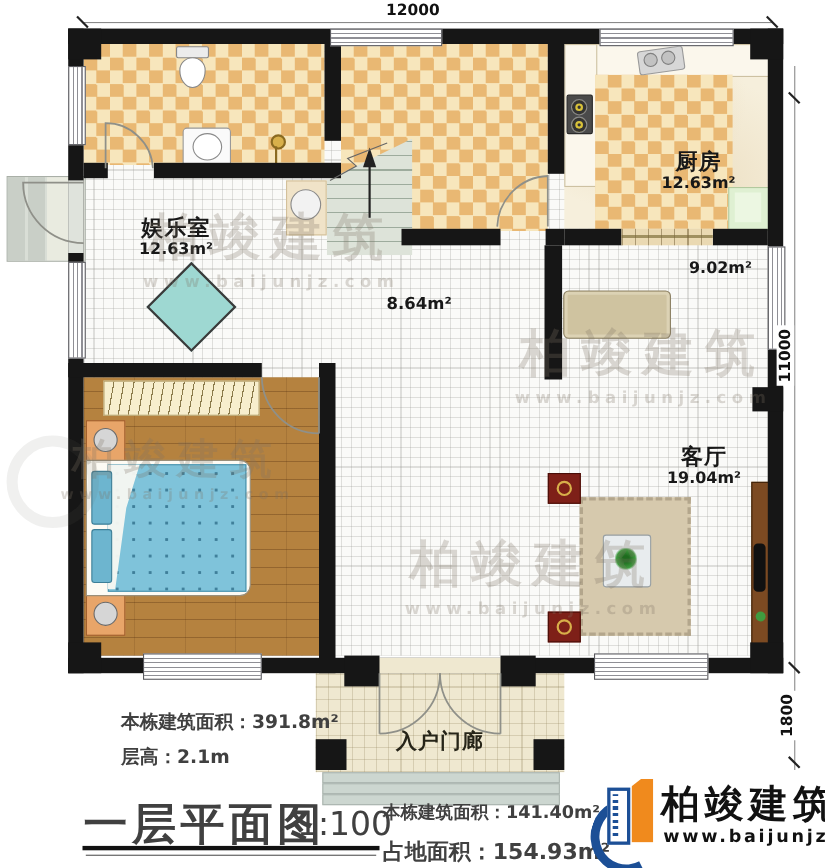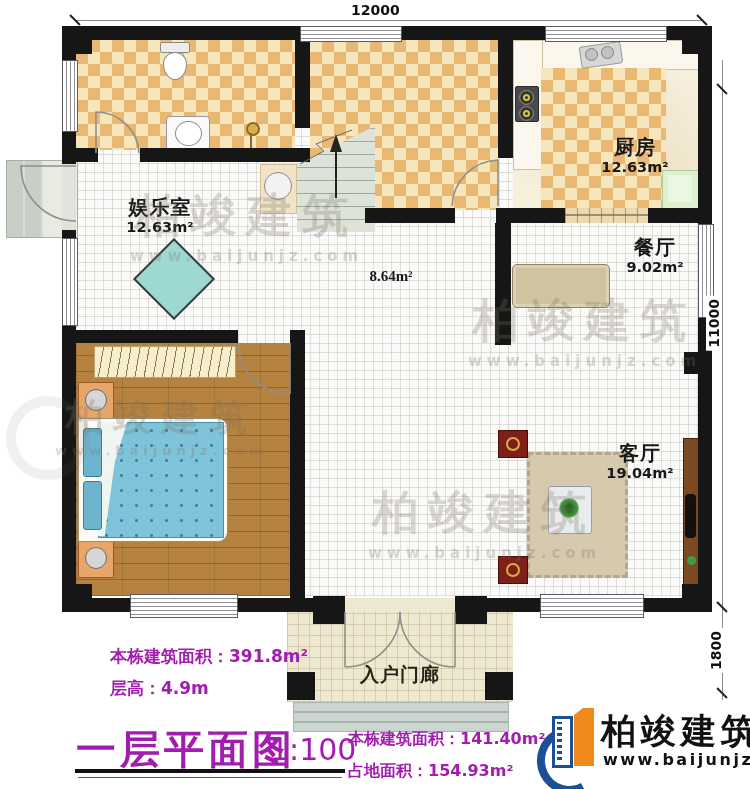--- a/index.html
+++ b/index.html
@@ -29,21 +29,21 @@
   .win-v{position:absolute;background:#fff;border:1px solid #5a5a5f;z-index:25;
     background-image:repeating-linear-gradient(90deg,transparent 0 3px,#8f8f95 3px 4px);}
   .gap{position:absolute;z-index:25;}
   .rlabel{position:absolute;text-align:center;color:#181818;z-index:30;line-height:1.15;}
   .rname{font-size:20px;font-weight:800;letter-spacing:1px;white-space:nowrap;}
   .rarea{font-size:14.5px;font-weight:700;white-space:nowrap;}
   .dimtext{position:absolute;font-size:14px;font-weight:600;color:#111;z-index:30;background:#fff;padding:0 3px;}
   .vdim{writing-mode:vertical-rl;transform:rotate(180deg);}
   .dimline{position:absolute;background:#8a8a8a;z-index:3;}
   .tick{position:absolute;width:14px;height:2px;background:#222;transform:rotate(45deg);z-index:4;}
-  .note{position:absolute;color:#a21caf;font-size:17px;font-weight:600;white-space:nowrap;z-index:30;}
+  .note{position:absolute;color:#404040;font-size:17px;font-weight:600;white-space:nowrap;z-index:30;}
   .wm{position:absolute;color:rgba(125,115,100,.27);text-align:center;pointer-events:none;z-index:40;}
   .wm-name{font-size:46px;font-weight:900;letter-spacing:10px;white-space:nowrap;}
   .wm-url{font-size:15px;font-weight:800;letter-spacing:5px;white-space:nowrap;}
   .wm-sm .wm-name{font-size:38px;}
   .wm-sm .wm-url{font-size:13px;}
   svg.overlay{position:absolute;left:0;top:0;z-index:26;}
   .sofa{position:absolute;background:#efeadc;border:1.5px solid #8f8a7c;border-radius:8px;}
   .pillow{position:absolute;background:#3a3a3a;border-radius:3px;}
   .chair{position:absolute;background:#a84a1f;border:1.5px solid #3a1505;border-radius:4px;}
   .mchair{position:absolute;background:#d6c9ae;border:1.5px solid #57504a;border-radius:6px;}
@@ -195,27 +195,26 @@
 
   <div class="rlabel" style="left:580px;top:136px;width:110px;">
     <div class="rname">厨房</div>
     <div class="rarea">12.63m²</div>
   </div>
   <div class="rlabel" style="left:110px;top:196px;width:100px;">
     <div class="rname">娱乐室</div>
     <div class="rarea">12.63m²</div>
   </div>
   <div class="rlabel" style="left:600px;top:236px;width:110px;">
-    <div class="rname">餐厅</div>
     <div class="rarea">9.02m²</div>
   </div>
-  <div class="rlabel" style="left:346px;top:268px;width:90px;font-family:Liberation Serif, serif;">
+  <div class="rlabel" style="left:336px;top:268px;width:90px;">
     <div class="rarea" style="font-size:15px;">8.64m²</div>
   </div>
-  <div class="rlabel" style="left:590px;top:442px;width:100px;">
+  <div class="rlabel" style="left:590px;top:404px;width:100px;">
     <div class="rname">客厅</div>
     <div class="rarea">19.04m²</div>
   </div>
   <div class="rlabel" style="left:345px;top:664px;width:110px;">
     <div class="rname" style="font-size:19px;color:#262418;">入户门廊</div>
   </div>
 
   <div class="wm" style="left:130px;top:185px;">
     <div class="wm-name">柏竣建筑</div>
     <div class="wm-url">www.baijunjz.com</div>
@@ -228,25 +227,25 @@
     <div class="wm-name">柏竣建筑</div>
     <div class="wm-url">www.baijunjz.com</div>
   </div>
   <div class="wm" style="left:368px;top:482px;">
     <div class="wm-name">柏竣建筑</div>
     <div class="wm-url">www.baijunjz.com</div>
   </div>
   <div style="position:absolute;left:6px;top:396px;width:64px;height:64px;border:10px solid rgba(110,105,95,.10);border-radius:50%;z-index:40;"></div>
 
   <div class="note" style="left:110px;top:645px;">本栋建筑面积：391.8m²</div>
-  <div class="note" style="left:110px;top:677px;">层高：4.9m</div>
+  <div class="note" style="left:110px;top:677px;">层高：2.1m</div>
   <div class="note" style="left:76px;top:722px;font-size:40px;font-weight:900;letter-spacing:4px;">一层平面图</div>
   <div class="note" style="left:270px;top:732px;font-size:30px;font-weight:400;">1:100</div>
   <div class="note" style="left:348px;top:729px;font-size:16px;">本栋建筑面积：141.40m²</div>
-  <div class="note" style="left:348px;top:761px;font-size:16px;text-align:right;">占地面积：154.93m²</div>
+  <div class="note" style="left:348px;top:761px;font-size:20px;text-align:right;">占地面积：154.93m²</div>
   <div style="position:absolute;left:75px;top:769px;width:270px;height:4px;background:#111;z-index:30;"></div>
   <div style="position:absolute;left:78px;top:777px;width:264px;height:1px;background:#555;z-index:30;"></div>
 
   <div style="position:absolute;left:535px;top:700px;width:210px;height:88px;z-index:30;">
     <div style="position:absolute;left:2px;top:2px;width:60px;height:84px;">
       <div style="position:absolute;left:0;top:24px;width:50px;height:52px;border:8px solid #1c4f96;border-radius:50%;border-top-color:transparent;border-right-color:transparent;transform:rotate(18deg);"></div>
       <div style="position:absolute;left:15px;top:14px;width:15px;height:46px;background:#fff;border:3px solid #1c4f96;">
         <div style="position:absolute;left:2px;top:3px;width:5px;height:38px;background:repeating-linear-gradient(0deg,#1c4f96 0 3px,transparent 3px 6px);"></div>
       </div>
       <div style="position:absolute;left:37px;top:6px;width:20px;height:58px;background:#f08a1d;clip-path:polygon(0 12%,45% 0,100% 0,100% 100%,0 100%);"></div>

